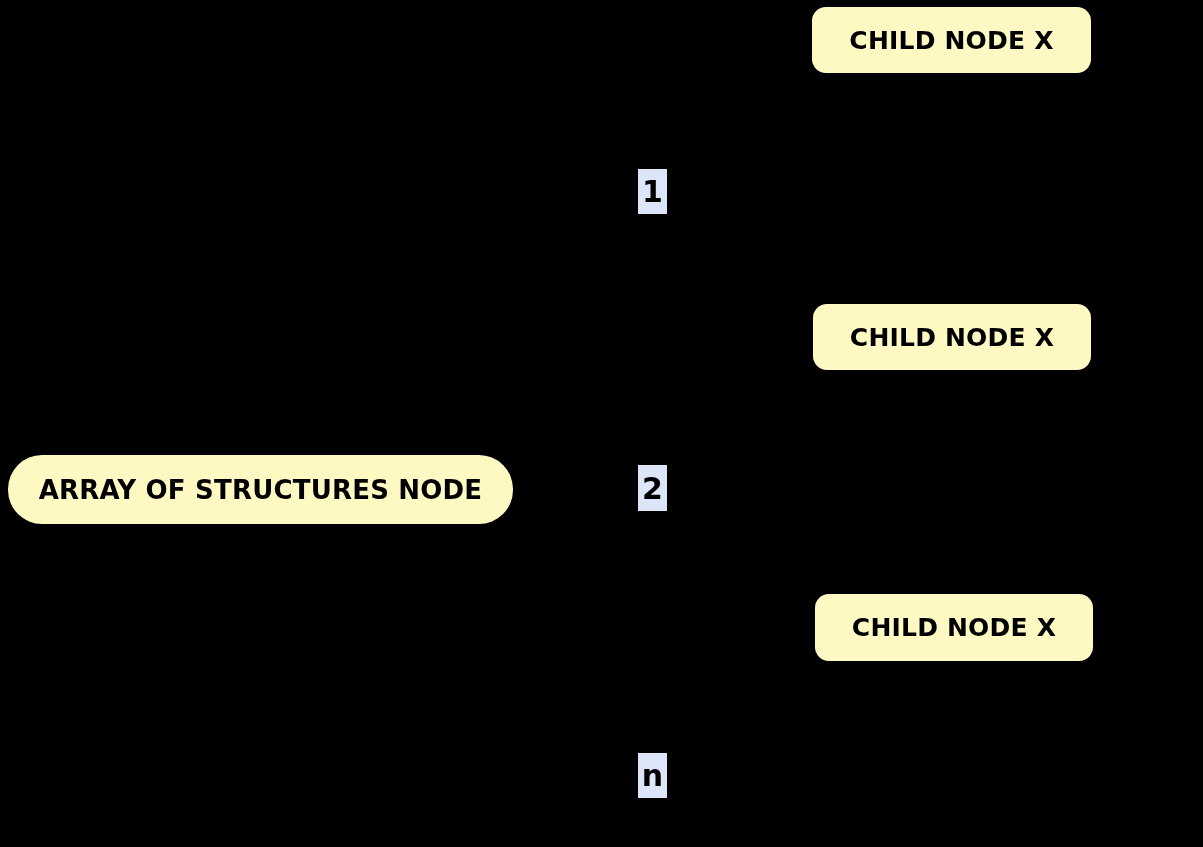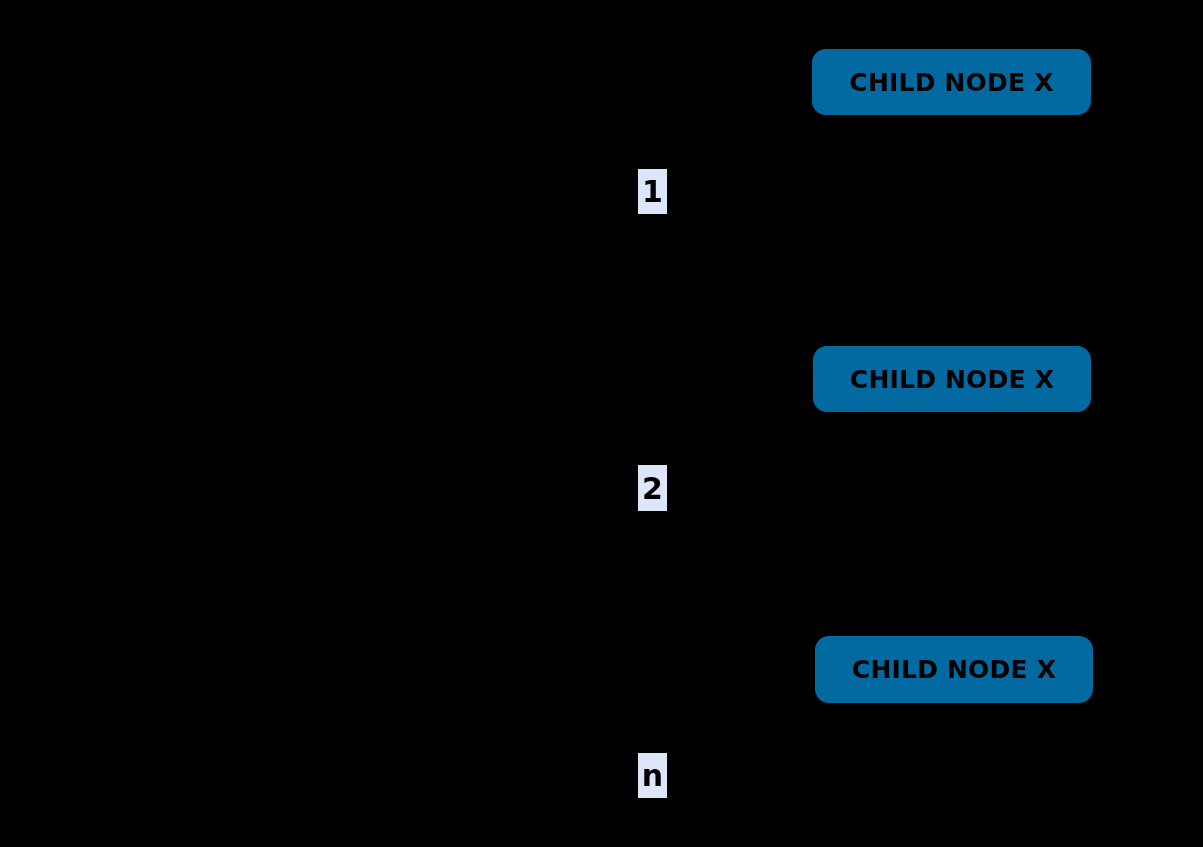--- a/index.html
+++ b/index.html
@@ -23,29 +23,28 @@
     position: absolute;
     left: 0;
     top: 0;
     width: 1203px;
     height: 847px;
     pointer-events: none;
   }
   .node {
     position: absolute;
     box-sizing: border-box;
-    background: #0369a1;
+    background: #fef9c3;
     color: #000000;
     display: flex;
     align-items: center;
     justify-content: center;
     font-weight: bold;
     letter-spacing: 0.2px;
     white-space: nowrap;
-    margin-top: 42px;
   }
   .node-parent {
     left: 8px;
     top: 455px;
     width: 505px;
     height: 69px;
     border-radius: 34px;
     font-size: 26px;
   }
   .node-child {
@@ -107,20 +106,23 @@
 <div id="diagram">
 
   <svg id="edge-layer" viewBox="0 0 1203 847" xmlns="http://www.w3.org/2000/svg">
     <g stroke="#000000" stroke-width="3" fill="none">
       <path d="M513 489 L652 489 L652 191 L812 40"></path>
       <path d="M513 489 L652 489 L652 488 L813 337"></path>
       <path d="M513 489 L652 489 L652 775 L815 627"></path>
     </g>
   </svg>
 
+  <div class="node node-parent" id="parent-node">
+    <span>ARRAY OF STRUCTURES NODE</span>
+  </div>
 
   <div class="node node-child" id="child-1">
     <span>CHILD NODE X</span>
   </div>
 
   <div class="node node-child" id="child-2">
     <span>CHILD NODE X</span>
   </div>
 
   <div class="node node-child" id="child-3">

